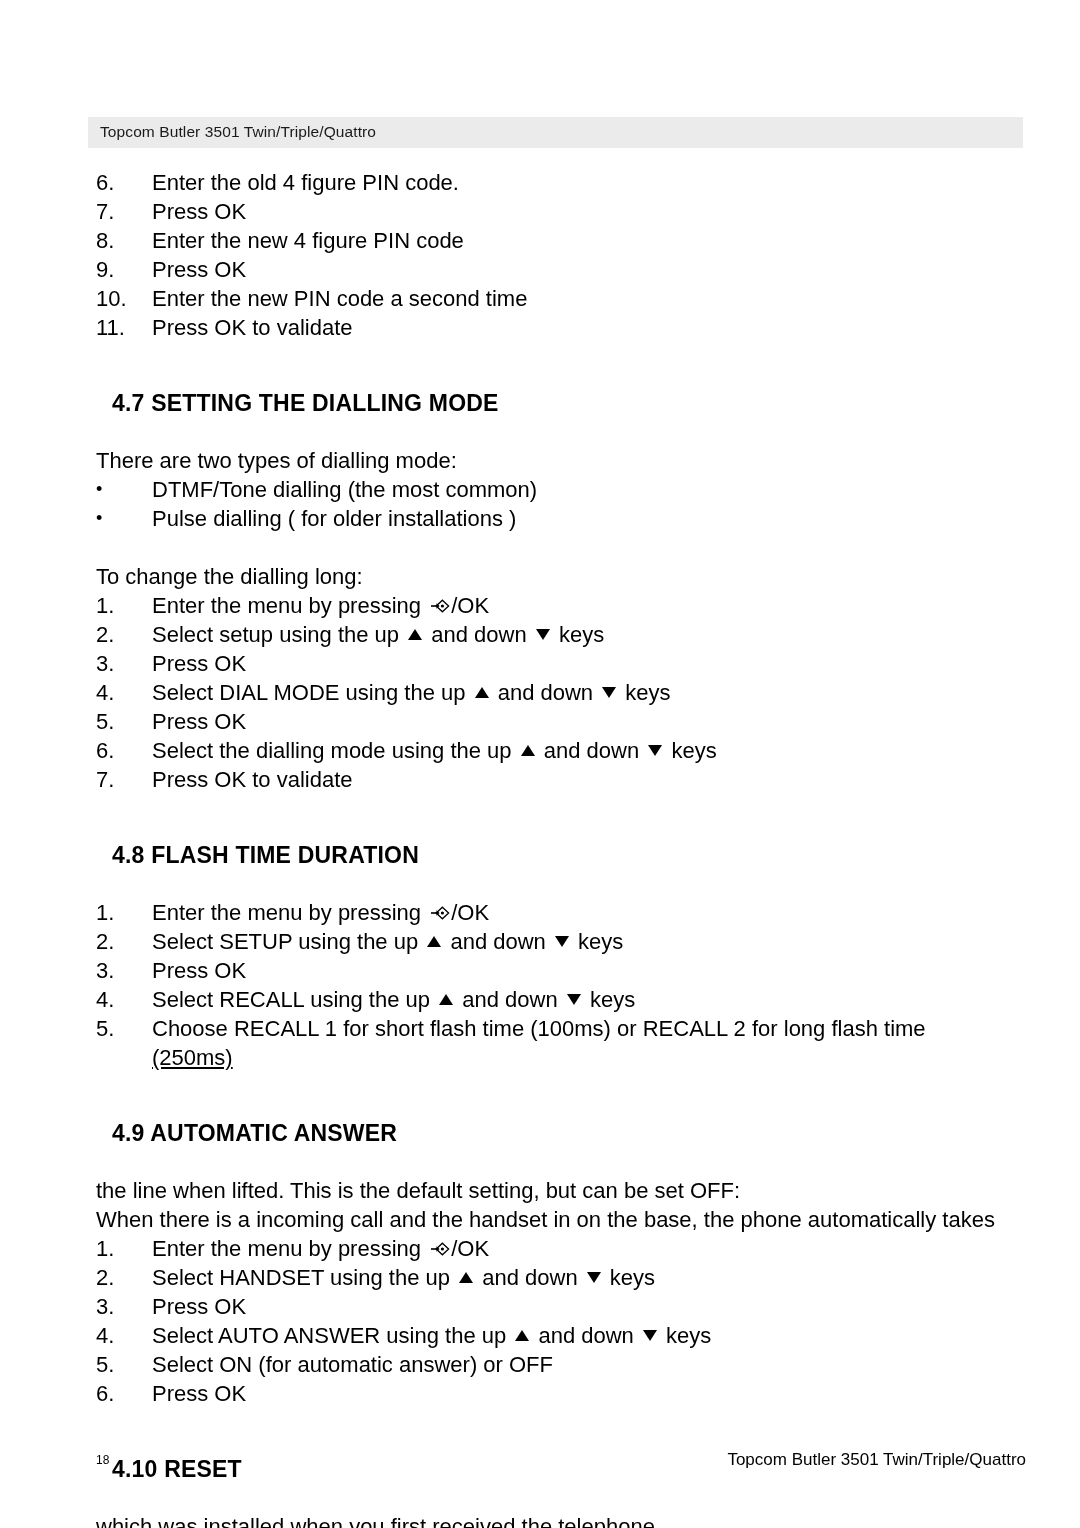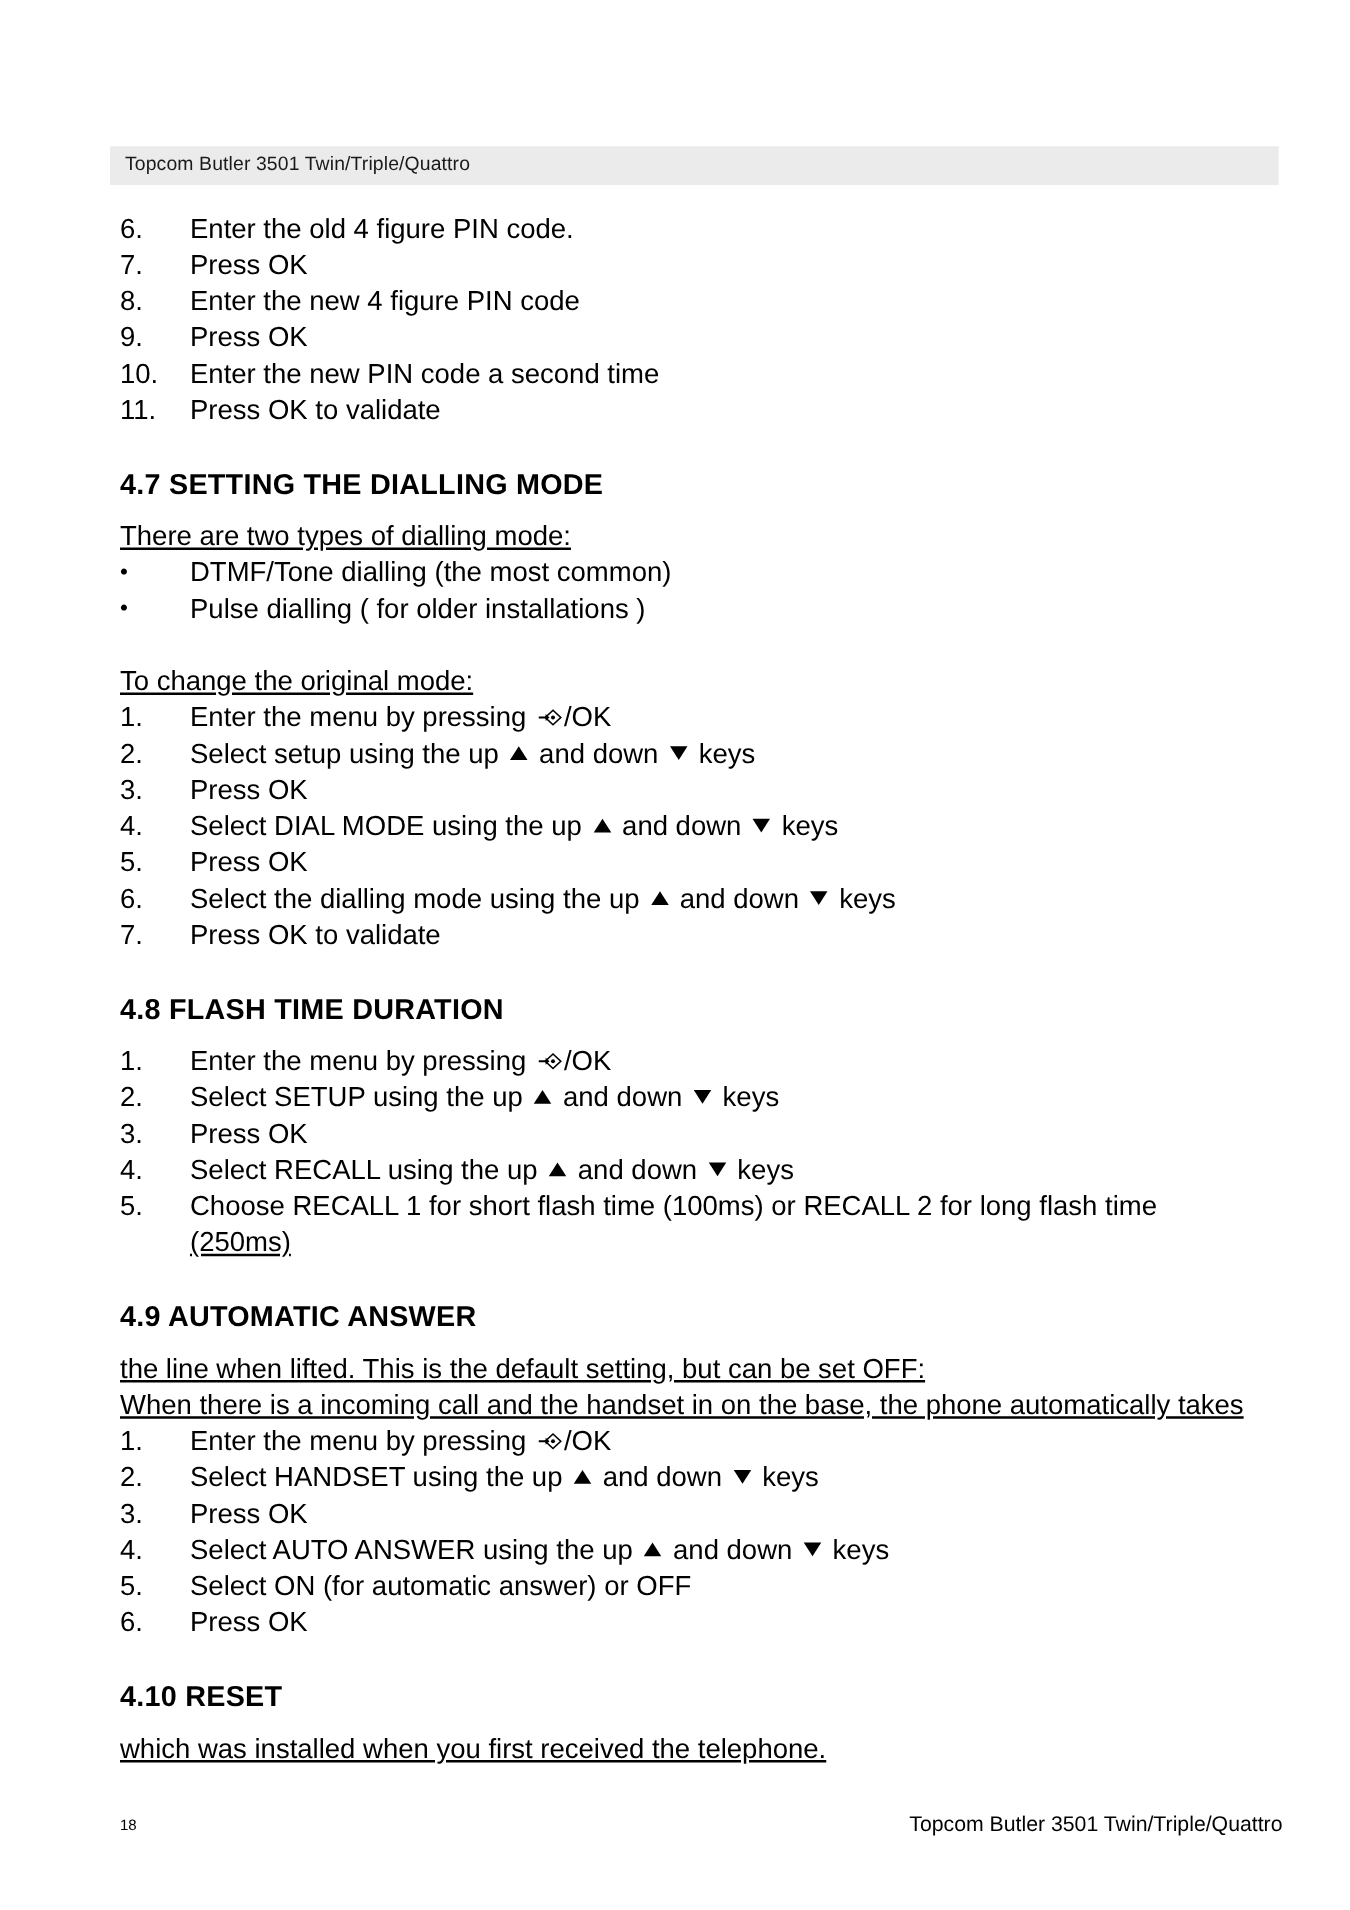--- a/index.html
+++ b/index.html
@@ -49,33 +49,32 @@
     top: 168px;
     width: 930px;
   }
 
   
   .heading {
     font-size: 23px;
     font-weight: bold;
     line-height: 30px;
     letter-spacing: 0.2px;
-    margin: 0;
+    margin: 16px;
     padding: 0;
   }
   .sp-before-heading { height: 30px; }
   .sp-after-heading  { height: 12px; }
 
   
   .para {
     font-size: 22px;
     line-height: 29px;
     margin: 0;
     padding: 0;
-    text-decoration: underline;
   }
   .para + .para { margin-top: 0; }
 
   .blank-line { height: 29px; }
 
   
   .row {
     position: relative;
     font-size: 22px;
     line-height: 29px;
@@ -202,21 +201,21 @@
       <span class="marker">•</span>
       <span class="bodytext">DTMF/Tone dialling (the most common)</span>
     </div>
     <div class="row bullet-row">
       <span class="marker">•</span>
       <span class="bodytext">Pulse dialling ( for older installations )</span>
     </div>
 
     <div class="blank-line"></div>
 
-    <div class="para">To change the original mode:</div>
+    <div class="para">To change the dialling long:</div>
 
     <div>
 
       <div class="row">
         <span class="marker">1.</span>
         <span class="bodytext"><span>Enter the menu by pressing </span><span class="key-icon"><svg width="20" height="18" viewBox="0 0 20 18">
                 <path d="M1 9 L8 9" stroke="#000" stroke-width="1.6" fill="none"></path>
                 <path d="M6.5 6.2 L9.6 9 L6.5 11.8 Z" fill="#000"></path>
                 <path d="M12.4 3.2 L18.6 9 L12.4 14.8 L6.2 9 Z" fill="none" stroke="#000" stroke-width="1.3"></path>
                 <circle cx="12.4" cy="9" r="1.6" fill="#000"></circle>

